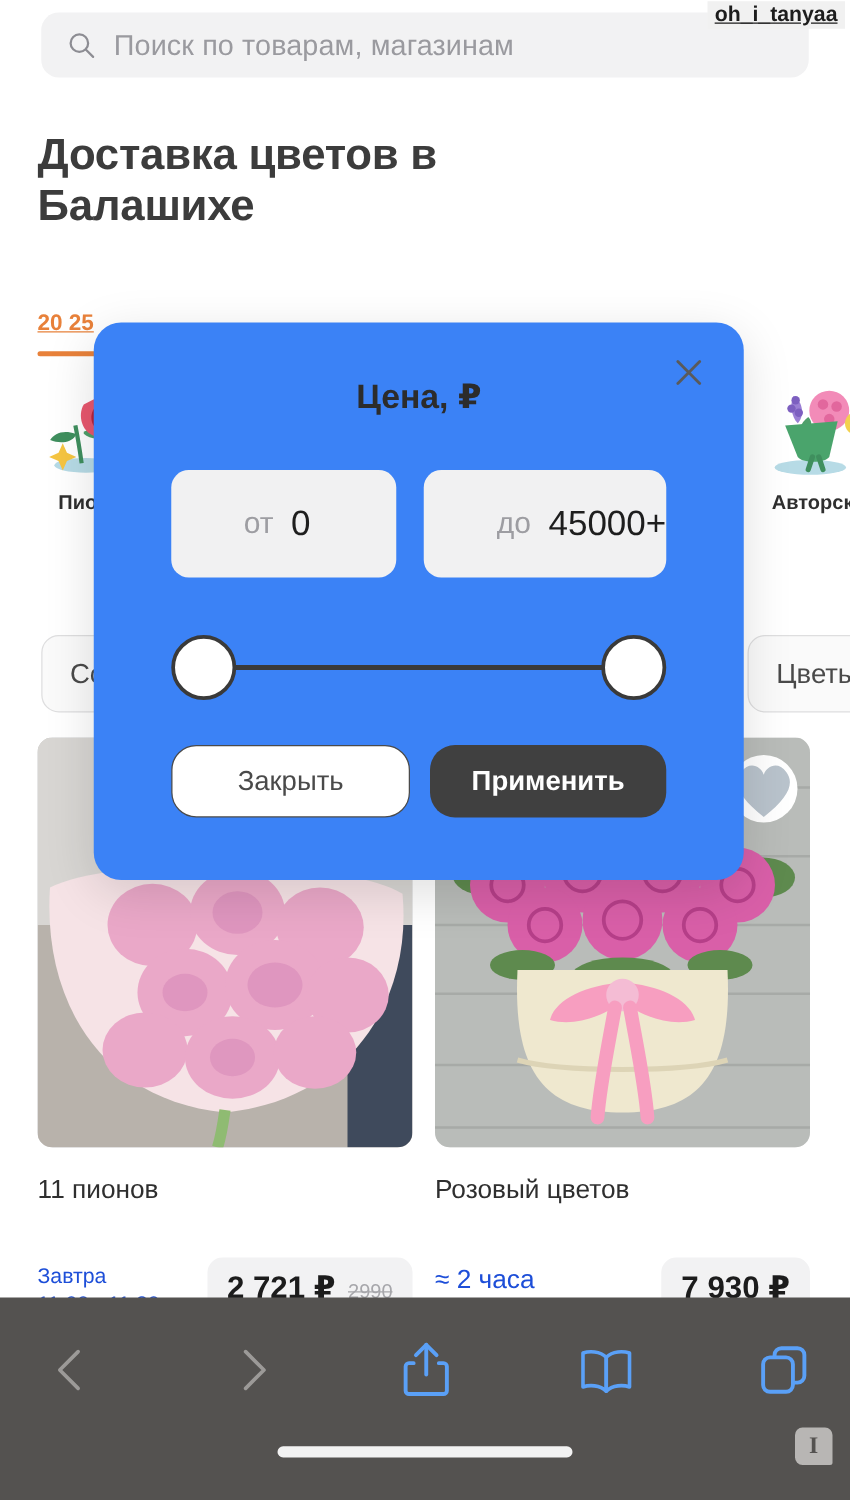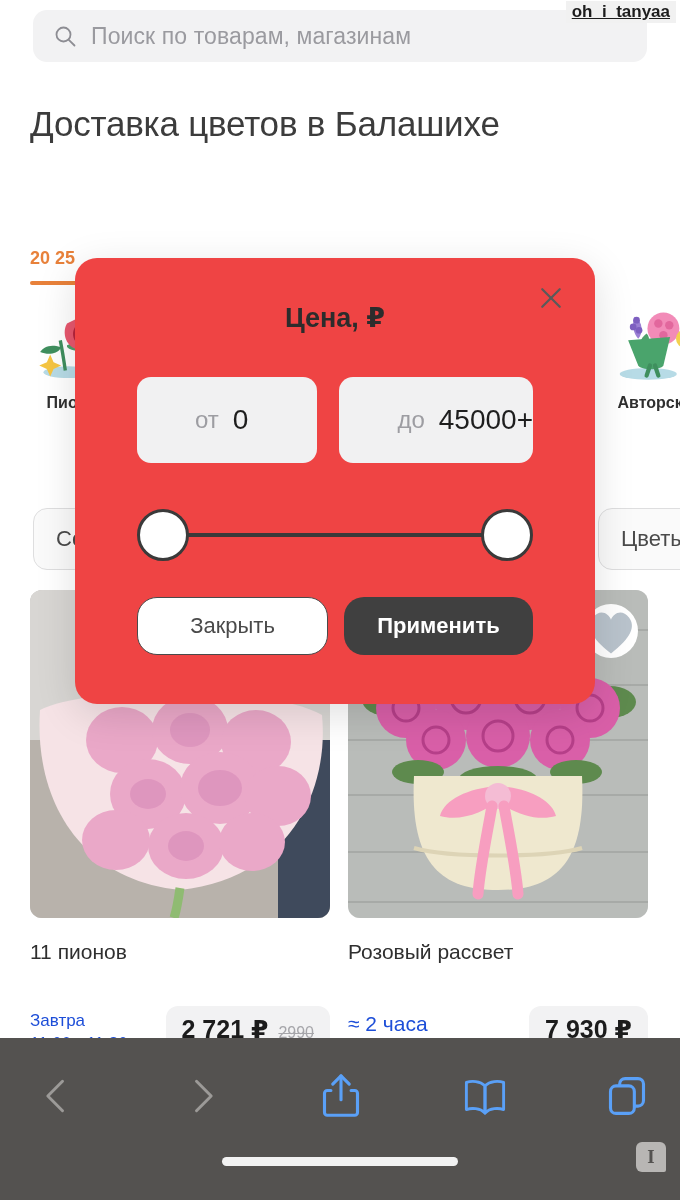--- a/index.html
+++ b/index.html
@@ -12,24 +12,24 @@
 
   
   #page { position: absolute; left:0; top:0; width:680px; height:1038px; background:#fff; }
 
   .search-wrap { position:absolute; left:33px; top:10px; width:614px; height:52px;
     background:#f2f2f3; border-radius:14px; display:flex; align-items:center; padding:0 20px; }
   .search-icon { width:24px; height:24px; flex:none; margin-right:14px; color:#8d8d93; }
   .search-ph { font-size:23px; color:#9a9a9f; letter-spacing:.1px; }
 
   .page-title { position:absolute; left:30px; top:104px; width:470px;
-    font-size:35px; line-height:1.16; font-weight:400; color:#3c3c3c; letter-spacing:-.2px; }
+    font-size:35px; line-height:1.16; font-weight:700; color:#3c3c3c; letter-spacing:-.2px; }
 
   .tabs-row { position:absolute; left:0; top:248px; width:680px; height:46px; }
-  .tab-active { position:absolute; left:30px; top:0; font-size:18px; font-weight:700; color:#e8813a; white-space:nowrap;}
+  .tab-active { position:absolute; left:30px; top:0; font-size:18px; font-weight:700; color:#e8813a; white-space:nowrap;text-decoration:underline;}
   .tab-underline { position:absolute; left:30px; top:33px; width:68px; height:4px; background:#e8813a; border-radius:2px; }
 
   
   .cats { position:absolute; left:0; top:300px; width:680px; height:150px; }
   .cat { position:absolute; width:150px; text-align:center; }
   .cat .art { height:84px; display:flex; align-items:flex-end; justify-content:center; }
   .cat .lbl { margin-top:10px; font-size:16px; font-weight:700; color:#2f2f2f; white-space:nowrap; }
   .cat-1 { left:-8px; } .cat-2 { left:580px; }
 
   
@@ -53,21 +53,21 @@
   .card .footer { margin-top:42px; display:flex; align-items:flex-start; justify-content:space-between; }
   .deliv { font-size:17px; line-height:1.35; color:#1d4ed8; white-space:pre-line; padding-top:4px;}
   .deliv.big { font-size:21px; }
   .price-box { background:#f2f2f3; border-radius:12px; padding:9px 16px; display:flex; align-items:baseline; gap:10px; }
   .price-new { font-size:25px; font-weight:700; color:#1c1c1c; white-space:nowrap; }
   .price-old { font-size:16px; color:#a6a6aa; text-decoration:line-through; }
 
   
   
   #modal { position:absolute; left:75px; top:258px; width:520px; height:446px;
-    background:#ef4444; border-radius:22px; box-shadow:0 10px 40px rgba(0,0,0,.13);
+    background:#3b82f6; border-radius:22px; box-shadow:0 10px 40px rgba(0,0,0,.13);
     z-index:50; }
   .modal-close { position:absolute; right:24px; top:20px; width:40px; height:40px;
     display:flex; align-items:center; justify-content:center; cursor:pointer; color:#5a5a5a; }
   .modal-title { text-align:center; padding-top:44px; font-size:27px; font-weight:700; color:#2c2c2c; }
   .range-inputs { display:flex; gap:22px; padding:43px 62px 0 62px; }
   .range-field { flex:1; height:86px; background:#f1f1f2; border-radius:14px;
     display:flex; align-items:center; padding-left:30px; gap:14px; }
   .rf-prefix { font-size:24px; color:#9d9da2;margin-left:28px; }
   .rf-value { font-size:28px; color:#1e1e1e; }
   .slider { position:relative; margin:46px 62px 0 62px; height:52px; }
@@ -254,21 +254,21 @@
             <path d="M150 196 C120 198 96 210 92 226 C112 232 138 222 150 210 C162 222 188 232 208 226 C204 210 180 198 150 196 Z" fill="#f79ec0"></path>
             <circle cx="150" cy="206" r="13" fill="#f4bcd4"></circle>
             <path d="M144 216 C138 250 132 278 130 304 M156 216 C162 250 168 278 170 304" stroke="#f79ec0" stroke-width="11" fill="none" stroke-linecap="round"></path>
           </svg>
           <div class="fav">
             <svg viewBox="0 0 24 22">
               <path d="M12 21 C3 14 1 9 4 5 C7 1 11 3 12 6 C13 3 17 1 20 5 C23 9 21 14 12 21 Z"></path>
             </svg>
           </div>
         </div>
-        <div class="name">Розовый рассвет</div>
+        <div class="name">Розовый цветов</div>
         <div class="footer">
           <div class="deliv big">≈ 2 часа
 30 мин</div>
           <div class="price-box">
             <span class="price-new">7 930 ₽</span>
           </div>
         </div>
       </div>
 
     </div>

